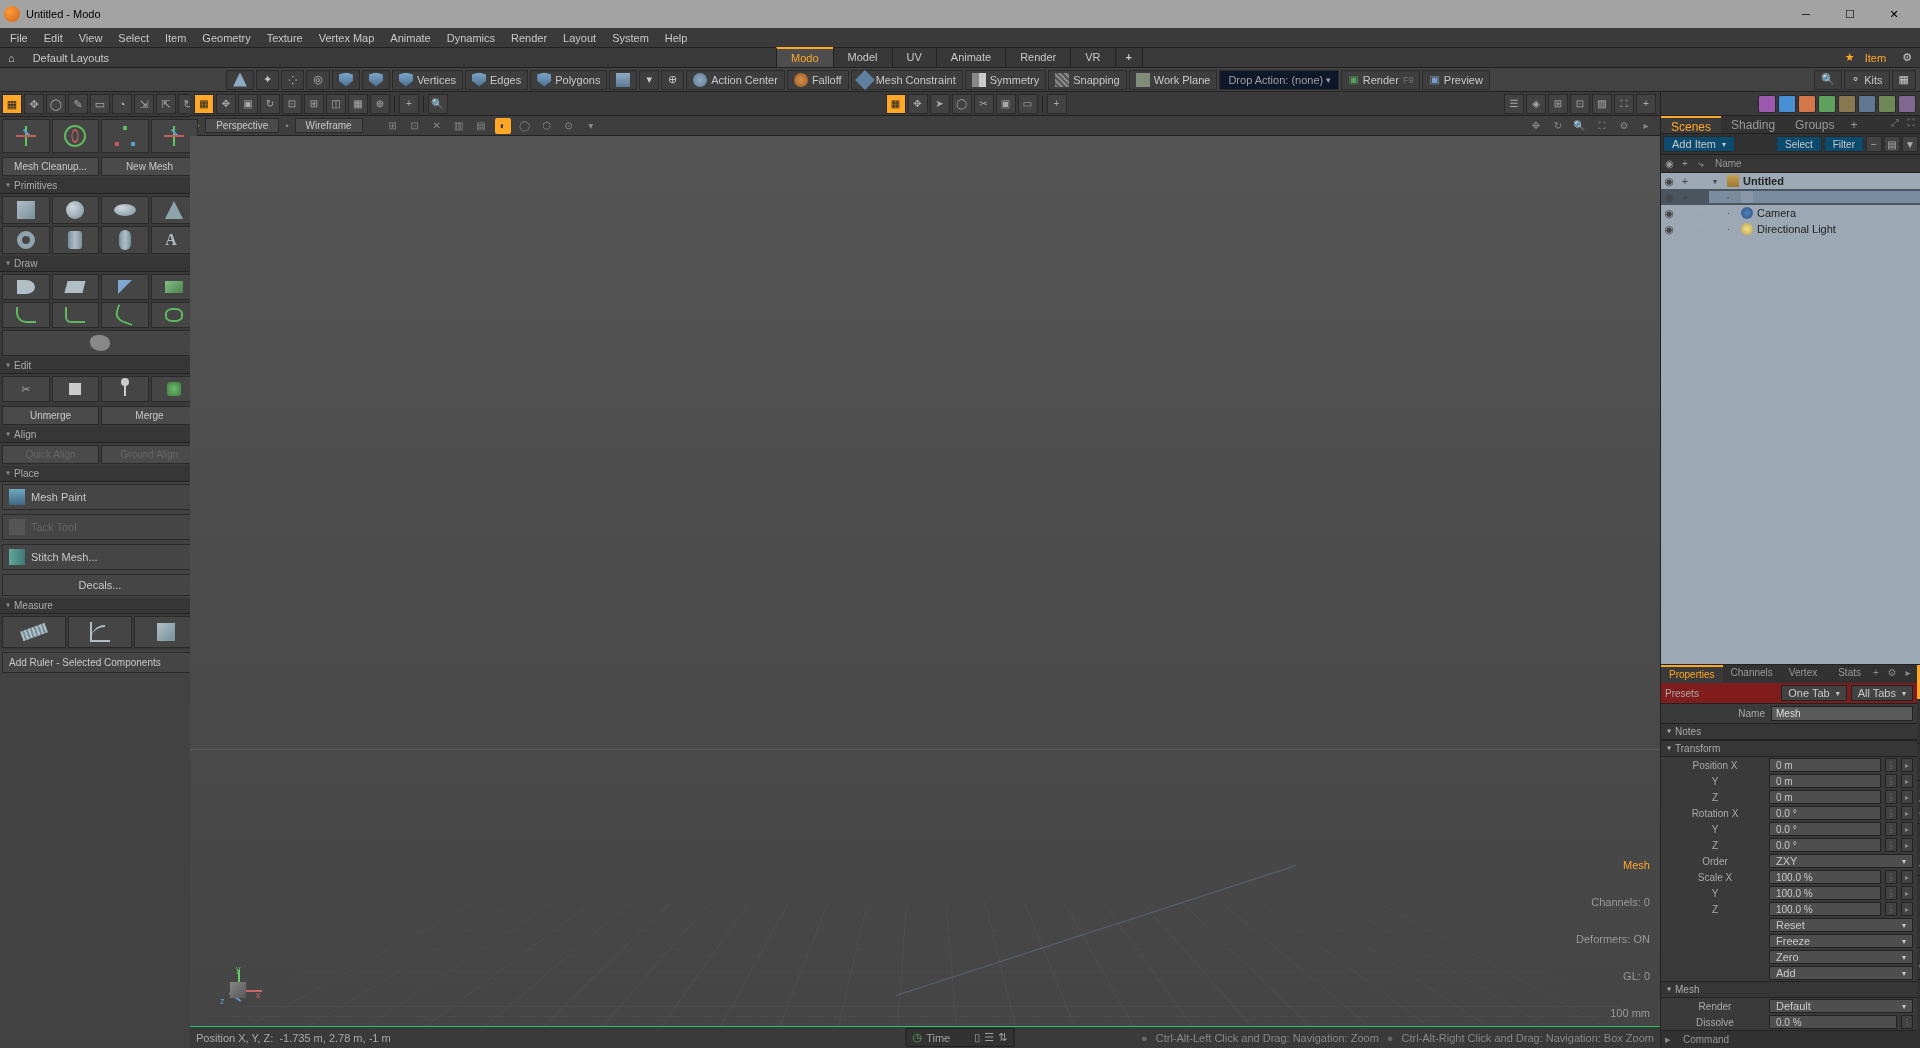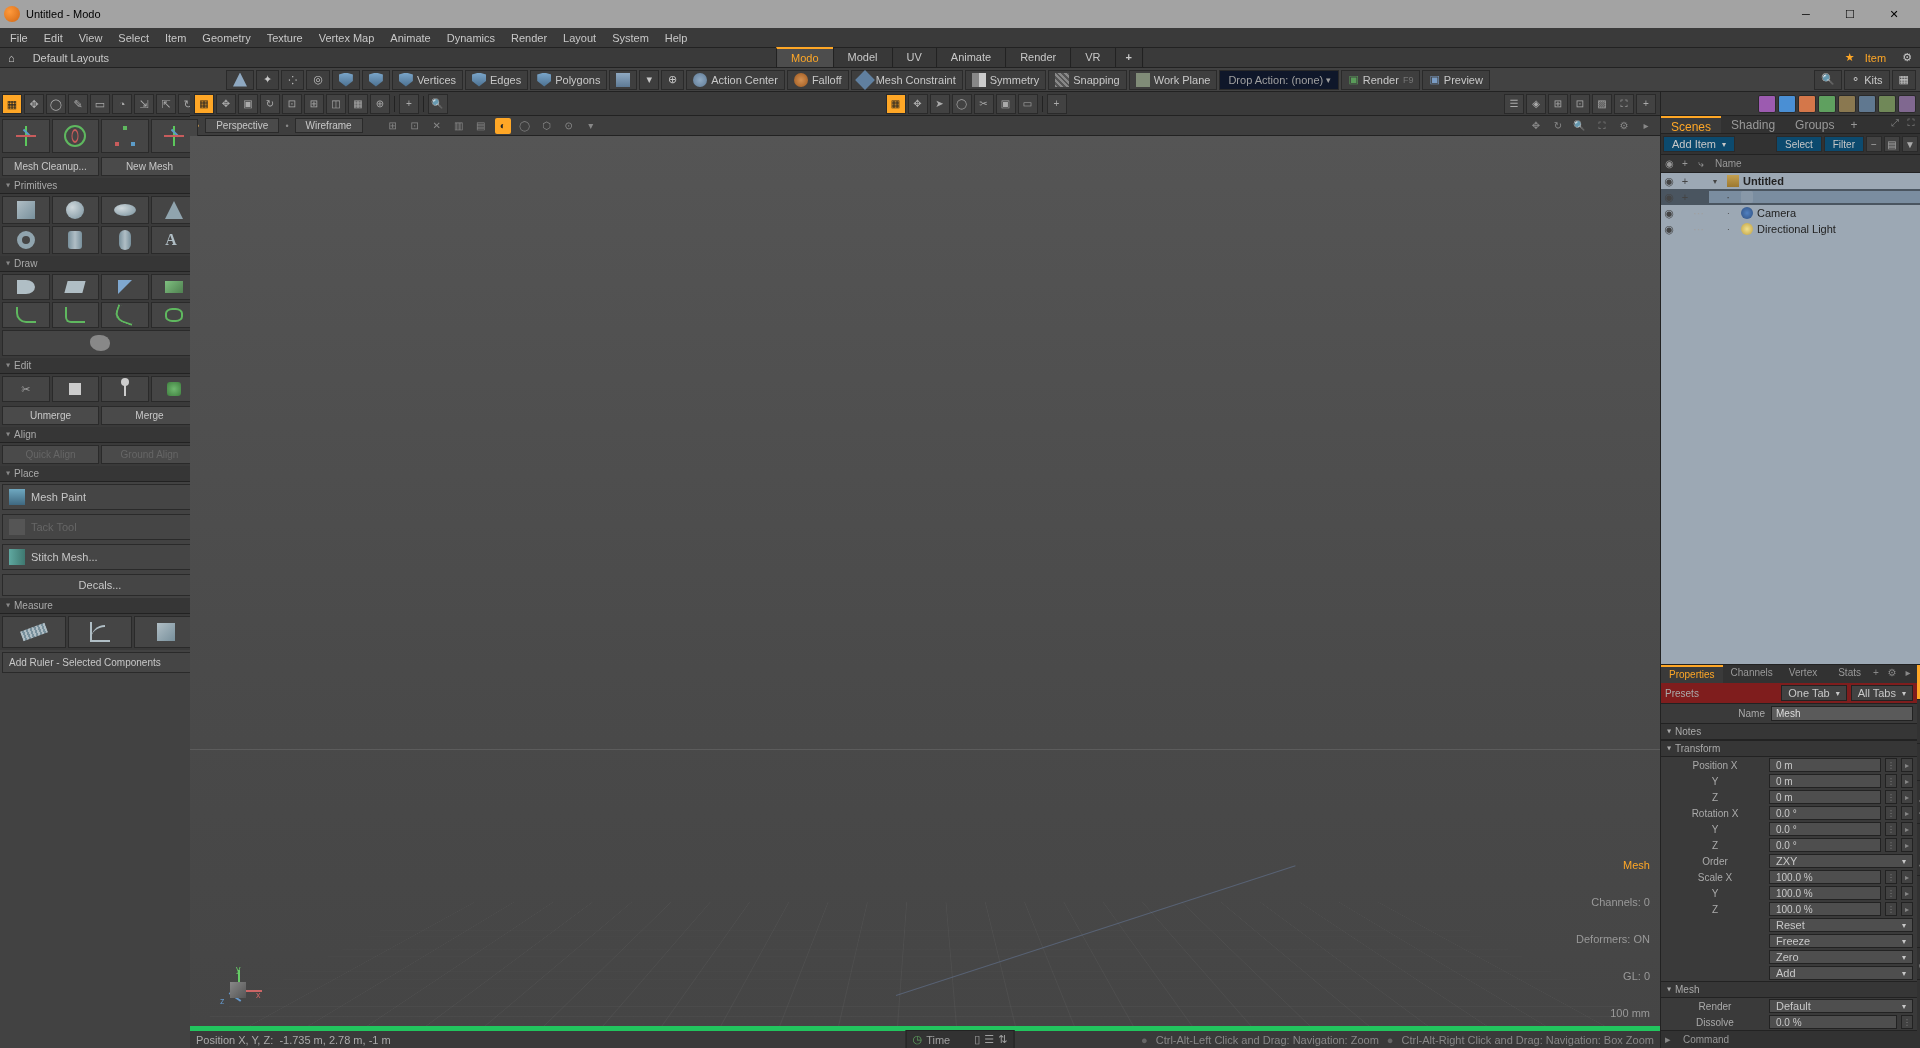--- a/index.html
+++ b/index.html
@@ -123,21 +123,21 @@
 .axis-gizmo .xl { position:absolute; bottom:14px; left:24px; width:18px; height:2px; background:#c66; }
 .axis-gizmo .z { color:#69c; bottom:0; left:0; }
 .axis-gizmo .zl { position:absolute; bottom:8px; left:8px; width:14px; height:2px; background:#69c; transform:rotate(35deg); }
 
 .vp-overlay { position:absolute; bottom:6px; right:10px; text-align:right; color:#c0a060; font-size:10px; line-height:13px; }
 .vp-overlay .l { display:block; }
 .vp-overlay .l.first { color:#ffa726; }
 .vp-overlay .l.gray { color:#999;margin-top:24px; }
 
 
-.statusbar { height:22px; background:#3a3a3a; display:flex; align-items:center; padding:0 6px; border-top:5px solid #22c55e; gap:10px;justify-content:center; }
+.statusbar { height:22px; background:#3a3a3a; display:flex; align-items:center; padding:0 6px; border-top:1px solid #22c55e; gap:10px;justify-content:center; }
 .statusbar .sb-left { color:#aaa; }
 .statusbar .sb-mid { margin-left:auto; margin-right:auto; display:flex; align-items:center; gap:4px; position:absolute; left:50%; transform:translateX(-50%); background:#323232; padding:2px 6px; border:1px solid #222; }
 .statusbar .sb-right { margin-left:auto; color:#888; font-size:10px; display:flex; gap:8px; }
 .statusbar .sb-right .bullet { color:#666; }
 
 
 .rightpanel { width:260px; background:#3a3a3a; border-left:1px solid #222; display:flex; flex-direction:column; }
 .rp-top { height:24px; background:#3a3a3a; display:flex; align-items:center; padding:0 4px; gap:2px; border-bottom:1px solid #222; justify-content:flex-end; }
 .rp-top .cb { width:18px; height:18px; background:#505862; border:1px solid #2a2a2a; border-radius:2px; }
 .rp-top .cb.c1{background:#9c5bb0;} .rp-top .cb.c2{background:#4a8fd4;} .rp-top .cb.c3{background:#d4774a;}

